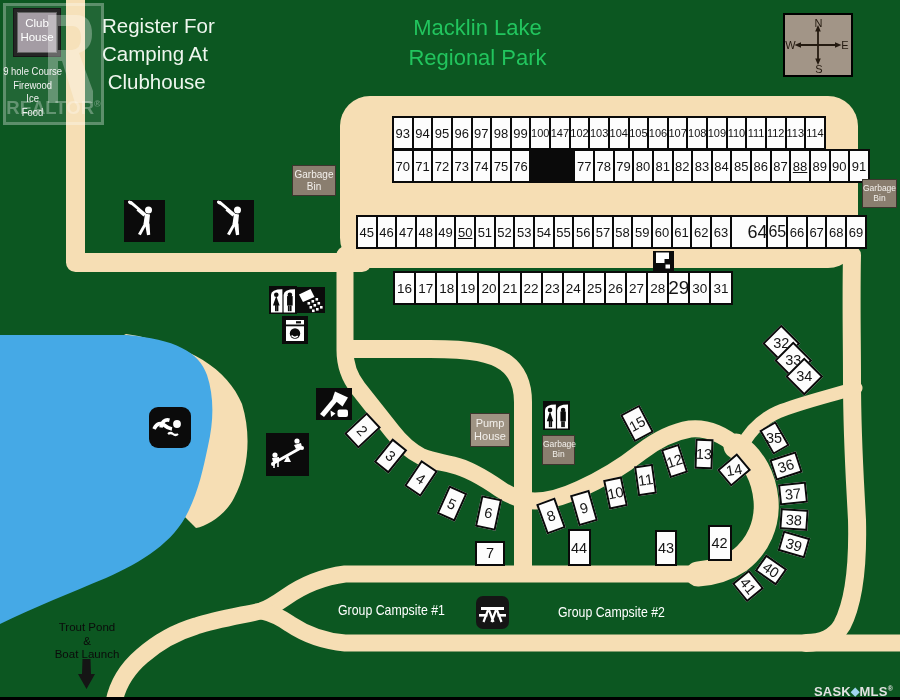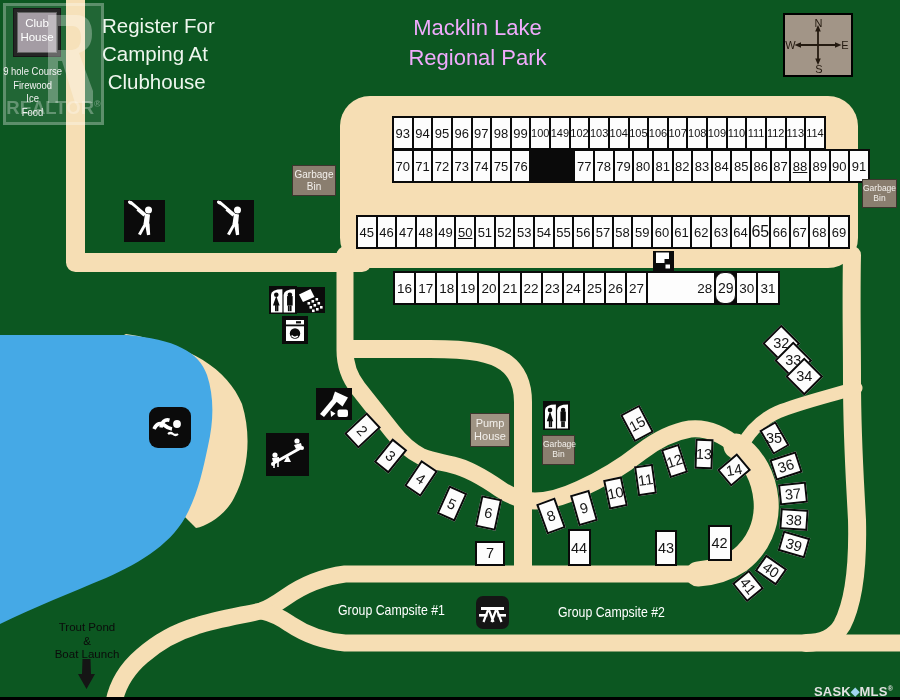--- a/index.html
+++ b/index.html
@@ -32,21 +32,21 @@
     </svg>
     <div class="row" style="left:392px;top:116px;height:32px;">
       <div class="c" style="width:17.64px;font-size:13px;">93</div>
       <div class="c" style="width:17.64px;font-size:13px;">94</div>
       <div class="c" style="width:17.64px;font-size:13px;">95</div>
       <div class="c" style="width:17.64px;font-size:13px;">96</div>
       <div class="c" style="width:17.64px;font-size:13px;">97</div>
       <div class="c" style="width:17.64px;font-size:13px;">98</div>
       <div class="c" style="width:17.64px;font-size:13px;">99</div>
       <div class="c" style="width:17.64px;font-size:11px;">100</div>
-      <div class="c" style="width:17.64px;font-size:11px;">149</div>
+      <div class="c" style="width:17.64px;font-size:11px;">147</div>
       <div class="c" style="width:17.64px;font-size:11px;">102</div>
       <div class="c" style="width:17.64px;font-size:11px;">103</div>
       <div class="c" style="width:17.64px;font-size:11px;">104</div>
       <div class="c" style="width:17.64px;font-size:11px;">105</div>
       <div class="c" style="width:17.64px;font-size:11px;">106</div>
       <div class="c" style="width:17.64px;font-size:11px;">107</div>
       <div class="c" style="width:17.64px;font-size:11px;">108</div>
       <div class="c" style="width:17.64px;font-size:11px;">109</div>
       <div class="c" style="width:17.64px;font-size:11px;">110</div>
       <div class="c" style="width:17.64px;font-size:11px;">111</div>
@@ -91,42 +91,42 @@
       <div class="c" style="width:17.68px;font-size:13px;">54</div>
       <div class="c" style="width:17.68px;font-size:13px;">55</div>
       <div class="c" style="width:17.68px;font-size:13px;">56</div>
       <div class="c" style="width:17.68px;font-size:13px;">57</div>
       <div class="c" style="width:17.68px;font-size:13px;">58</div>
       <div class="c" style="width:17.68px;font-size:13px;">59</div>
       <div class="c" style="width:17.68px;font-size:13px;">60</div>
       <div class="c" style="width:17.68px;font-size:13px;">61</div>
       <div class="c" style="width:17.68px;font-size:13px;">62</div>
       <div class="c" style="width:17.68px;font-size:13px;">63</div>
-      <div class="c" style="width:17.68px;font-size:13px;">64</div>
+      <div class="c" style="width:17.68px;font-size:18px;padding-left:17px;">64</div>
       <div class="c" style="width:17.68px;font-size:16px;">65</div>
       <div class="c" style="width:17.68px;font-size:13px;">66</div>
       <div class="c" style="width:17.68px;font-size:13px;">67</div>
       <div class="c" style="width:17.68px;font-size:13px;">68</div>
       <div class="c" style="width:17.68px;font-size:13px;">69</div>
     </div>
     <div class="row" style="left:393px;top:271px;height:32px;">
       <div class="c" style="width:19.1px;font-size:13.5px;">16</div>
       <div class="c" style="width:19.1px;font-size:13.5px;">17</div>
       <div class="c" style="width:19.1px;font-size:13.5px;">18</div>
       <div class="c" style="width:19.1px;font-size:13.5px;">19</div>
       <div class="c" style="width:19.1px;font-size:13.5px;">20</div>
       <div class="c" style="width:19.1px;font-size:13.5px;">21</div>
       <div class="c" style="width:19.1px;font-size:13.5px;">22</div>
       <div class="c" style="width:19.1px;font-size:13.5px;">23</div>
       <div class="c" style="width:19.1px;font-size:13.5px;">24</div>
       <div class="c" style="width:19.1px;font-size:13.5px;">25</div>
       <div class="c" style="width:19.1px;font-size:13.5px;">26</div>
       <div class="c" style="width:19.1px;font-size:13.5px;">27</div>
-      <div class="c" style="width:19.1px;font-size:13.5px;padding-left:47px;">28</div>
-      <div class="c" style="width:19.1px;font-size:14px;border-radius:9px;">29</div>
+      <div class="c" style="width:19.1px;font-size:13.5px;">28</div>
+      <div class="c" style="width:19.1px;font-size:19px;">29</div>
       <div class="c" style="width:19.1px;font-size:13.5px;">30</div>
       <div class="c" style="width:19.1px;font-size:13.5px;">31</div>
     </div>
     <div class="site" style="left:351.5px;top:415.0px;width:21px;height:31px;transform:rotate(47deg);font-size:14.5px;">2</div>
     <div class="site" style="left:381.0px;top:441.0px;width:19px;height:30px;transform:rotate(39deg);font-size:14.5px;">3</div>
     <div class="site" style="left:411.0px;top:462.5px;width:20px;height:31px;transform:rotate(34deg);font-size:14.5px;">4</div>
     <div class="site" style="left:442.0px;top:487.5px;width:20px;height:31px;transform:rotate(24deg);font-size:14.5px;">5</div>
     <div class="site" style="left:477.5px;top:497.0px;width:21px;height:32px;transform:rotate(12deg);font-size:14.5px;">6</div>
     <div class="site" style="left:475.0px;top:540.5px;width:30px;height:25px;transform:rotate(0deg);font-size:14.5px;">7</div>
     <div class="site" style="left:540.5px;top:500.0px;width:20px;height:32px;transform:rotate(-20deg);font-size:14.5px;">8</div>
@@ -154,21 +154,21 @@
     <div class="site" style="left:771.5px;top:454.5px;width:28px;height:22px;transform:rotate(-18deg);font-size:14.5px;">36</div>
     <div class="site" style="left:778.5px;top:482.5px;width:28px;height:21px;transform:rotate(-6deg);font-size:14.5px;">37</div>
     <div class="site" style="left:779.5px;top:508.5px;width:28px;height:21px;transform:rotate(4deg);font-size:14.5px;">38</div>
     <div class="site" style="left:779.5px;top:533.5px;width:28px;height:21px;transform:rotate(16deg);font-size:14.5px;">39</div>
     <div class="site" style="left:757.5px;top:560.0px;width:26px;height:20px;transform:rotate(35deg);font-size:14.5px;">40</div>
     <div class="site" style="left:735.5px;top:574.5px;width:24px;height:22px;transform:rotate(51deg);font-size:14.5px;">41</div>
     <div class="site" style="left:707.5px;top:524.5px;width:24px;height:36px;transform:rotate(0deg);font-size:14.5px;">42</div>
     <div class="site" style="left:655.0px;top:529.5px;width:22px;height:36px;transform:rotate(0deg);font-size:14.5px;">43</div>
     <div class="site" style="left:567.5px;top:529.0px;width:23px;height:37px;transform:rotate(0deg);font-size:14.5px;">44</div>
     <div class="lbl" style="left:102px;top:12px;width:230px;font-size:20.5px;line-height:28px;color:#eef6ee;">Register For<br>Camping At<br>&nbsp;Clubhouse</div>
-    <div class="lbl" style="left:340px;top:13px;width:275px;font-size:22px;line-height:30px;text-align:center;color:#f0abfc;">Macklin Lake<br>Regional Park</div>
+    <div class="lbl" style="left:340px;top:13px;width:275px;font-size:22px;line-height:30px;text-align:center;color:#22c55e;">Macklin Lake<br>Regional Park</div>
     <div class="lbl" style="left:338px;top:602px;width:140px;font-size:14.5px;transform:scaleX(0.85);transform-origin:0 0;">Group Campsite #1</div>
     <div class="lbl" style="left:558px;top:604px;width:140px;font-size:14.5px;transform:scaleX(0.85);transform-origin:0 0;">Group Campsite #2</div>
     <div class="lbl" style="left:37px;top:621px;width:100px;font-size:11.5px;line-height:13.5px;text-align:center;color:#0b0b0b;">Trout Pond<br>&amp;<br>Boat Launch</div>
     <svg class="icon" style="left:76px;top:659px;" width="21" height="31" viewBox="0 0 21 31">
       <path d="M6.5,0 L14.5,0 L15,15 L19,15 L10.5,30 L2,15 L6,15 Z" fill="#151515"></path>
     </svg>
     <div style="position:absolute;left:13px;top:8px;width:48px;height:49px;background:#111;border:1px solid #000;box-sizing:border-box;">
 <div style="position:absolute;left:3px;top:3px;right:3px;bottom:3px;background:#9b939b;border:1px solid #555;"></div>
 <div style="position:absolute;left:0;top:7px;width:100%;text-align:center;color:#fff;font-size:11.5px;line-height:14px;">Club<br>House</div>
     </div>

